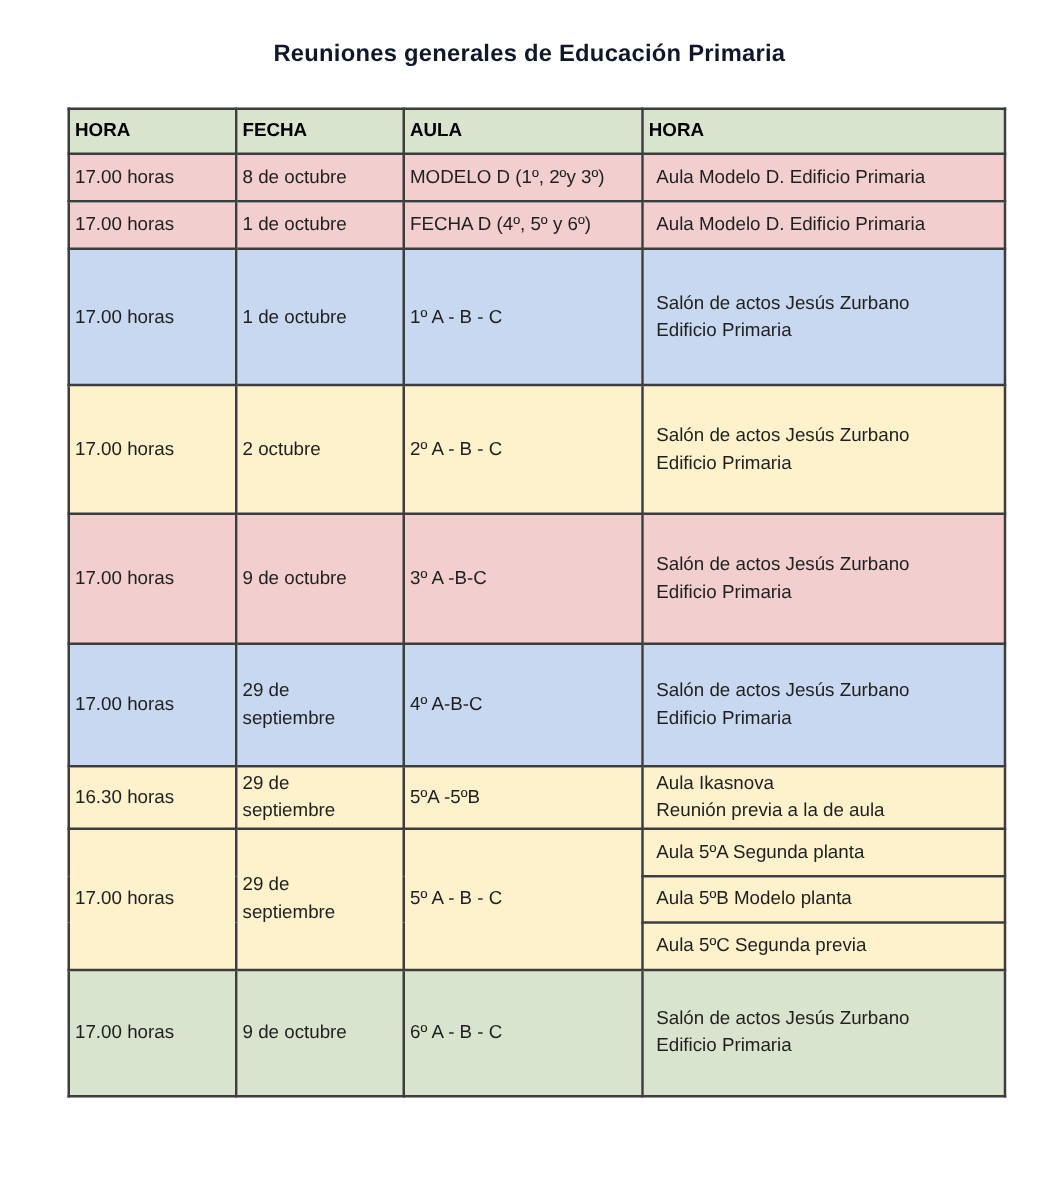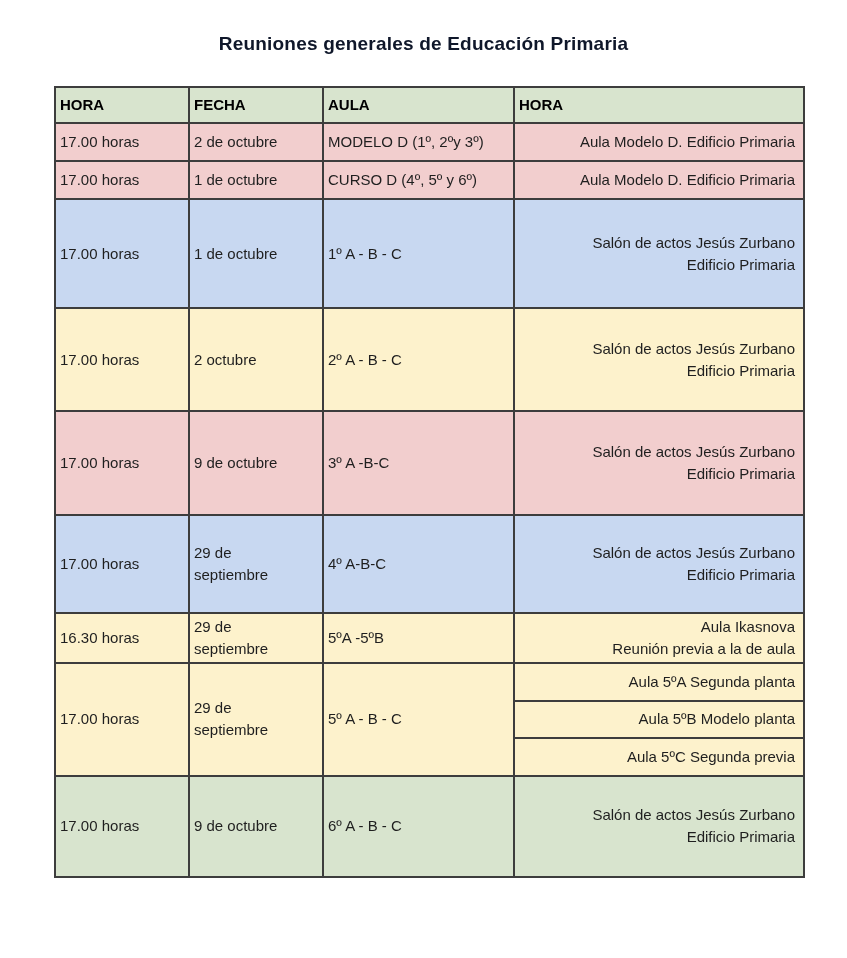--- a/index.html
+++ b/index.html
@@ -44,21 +44,21 @@
     white-space: pre-line;
     line-height: 1.45;
     overflow: hidden;
   }
   table.meetings th {
     font-weight: bold;
     font-size: 15px;
     color: #000000;
   }
   table.meetings td.aula {
-    text-align: right;
+    text-align: left;
     padding-left: 10px;
     padding-right: 8px;
   }
   
   tr.bg-green  > th, tr.bg-green  > td { background: #d8e4ce; }
   tr.bg-pink   > td { background: #f2cece; }
   tr.bg-blue   > td { background: #c8d8f1; }
   tr.bg-yellow > td { background: #fdf2cc; }
   
   tr.h-head { height: 36px; }
@@ -90,28 +90,28 @@
     <tr class="bg-green h-head">
       <th>HORA</th>
       <th>FECHA</th>
       <th>AULA</th>
       <th>HORA</th>
     </tr>
   </thead>
   <tbody>
     <tr class="bg-pink h-r1">
       <td>17.00 horas</td>
-      <td>2 de octubre</td>
+      <td>8 de octubre</td>
       <td>MODELO D (1º, 2ºy 3º)</td>
       <td class="aula">Aula Modelo D. Edificio Primaria</td>
     </tr>
     <tr class="bg-pink h-r2">
       <td>17.00 horas</td>
       <td>1 de octubre</td>
-      <td>CURSO D (4º, 5º y 6º)</td>
+      <td>FECHA D (4º, 5º y 6º)</td>
       <td class="aula">Aula Modelo D. Edificio Primaria</td>
     </tr>
     <tr class="bg-blue h-r3">
       <td>17.00 horas</td>
       <td>1 de octubre</td>
       <td>1º A - B - C</td>
       <td class="aula">Salón de actos Jesús Zurbano
 Edificio Primaria</td>
     </tr>
     <tr class="bg-yellow h-r4">

